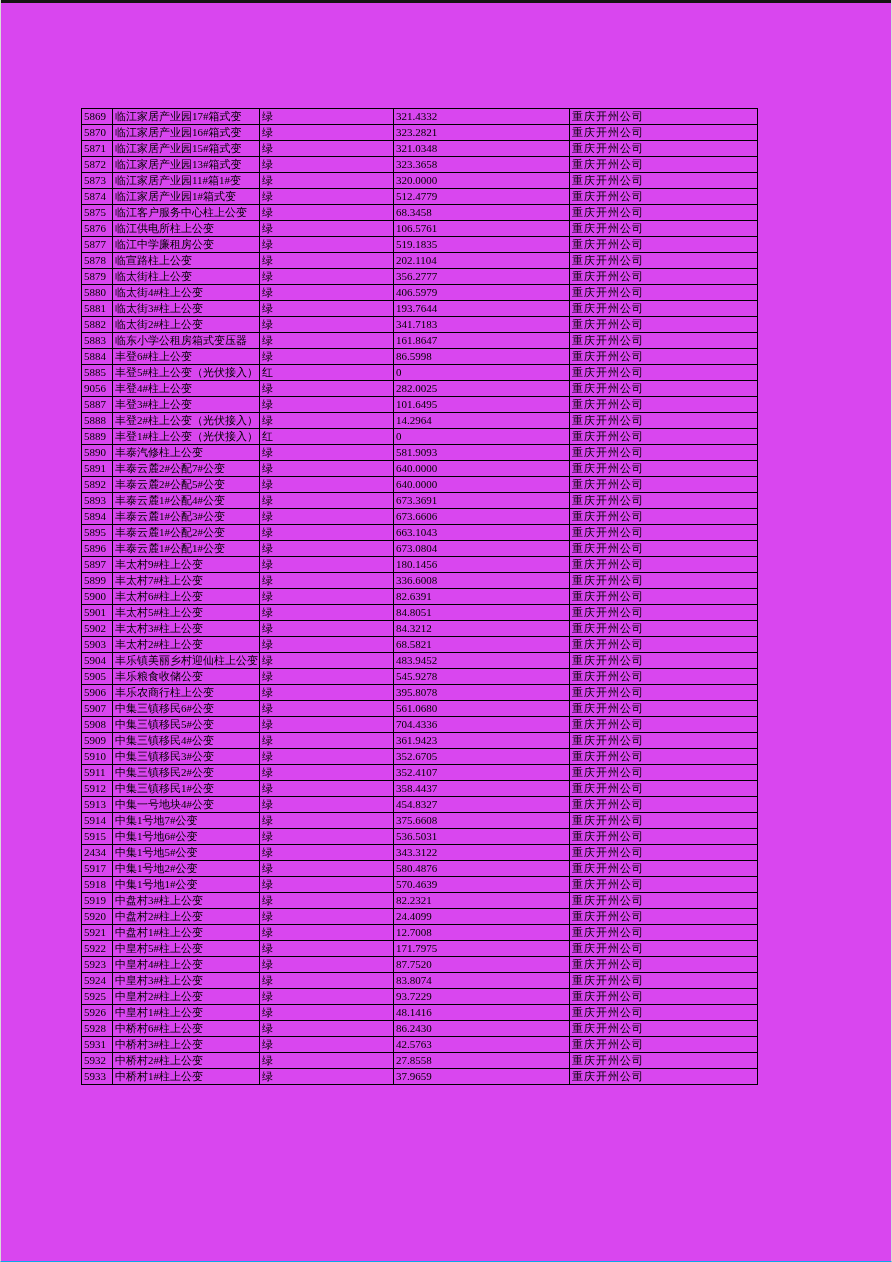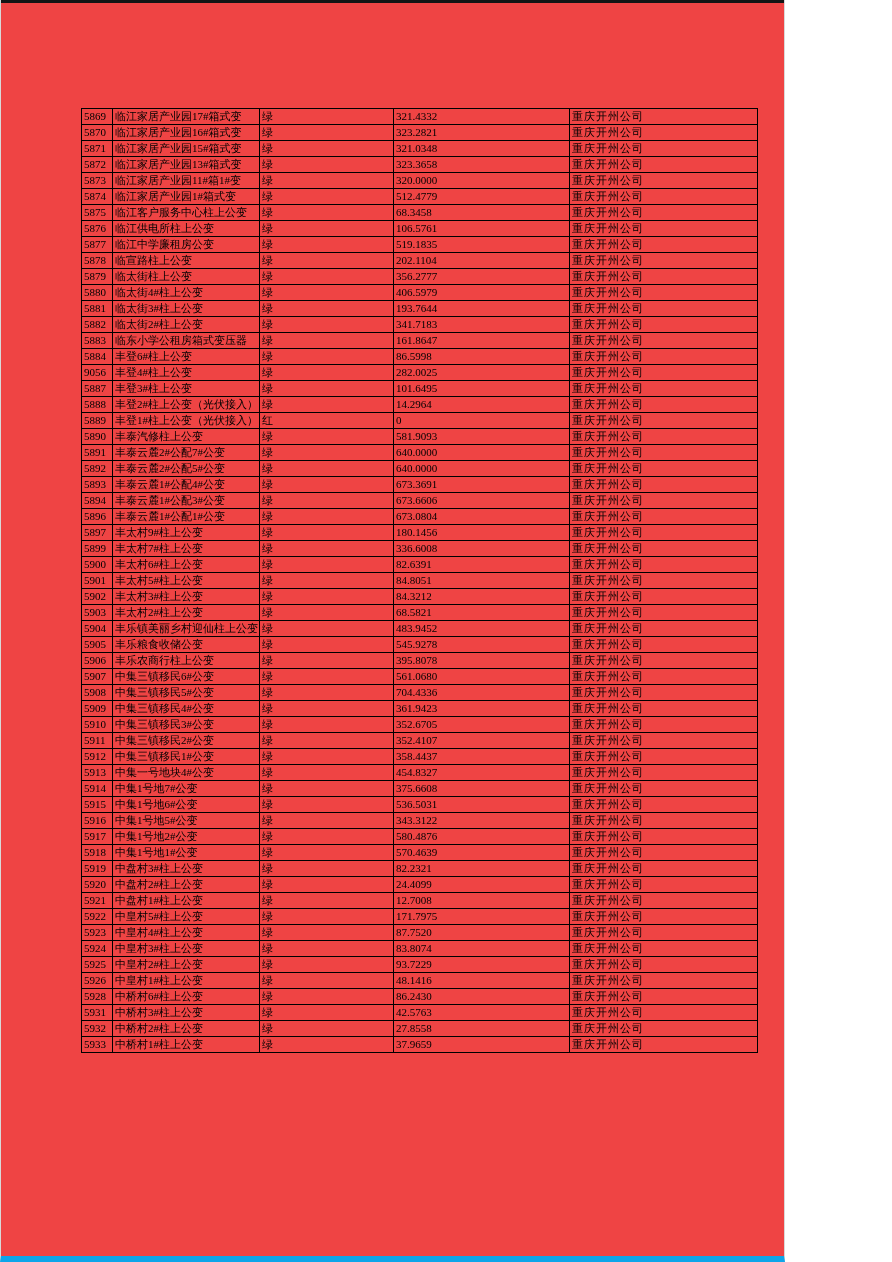--- a/index.html
+++ b/index.html
@@ -1,23 +1,23 @@
 <!DOCTYPE html>
 <html><head>
 <meta charset="utf-8">
 <style>
   html,body{margin:0;padding:0;background:#ffffff;}
   .page{
     position:relative;
-    width:785px;height:1262px;
-    background:#ef4444;
+    width:892px;height:1262px;
+    background:#d946ef;
     box-sizing:border-box;
     border-left:1px solid #d9d9d9;
     border-right:1px solid #d9d9d9;
-    border-bottom:6px solid #0ea5e9;
+    border-bottom:1px solid #0ea5e9;
     overflow:hidden;
     font-family:"Liberation Serif","DejaVu Serif",serif;
   }
   .top-edge{
     position:absolute;top:0;left:0;
     width:100%;height:3px;
     background:#141414;
   }
   table.grid{
     position:absolute;
@@ -162,20 +162,27 @@
           <td class="col-company">重庆开州公司</td>
         </tr>
         <tr>
           <td class="col-id">5884</td>
           <td class="col-name">丰登6#柱上公变</td>
           <td class="col-status">绿</td>
           <td class="col-value">86.5998</td>
           <td class="col-company">重庆开州公司</td>
         </tr>
         <tr>
+          <td class="col-id">5885</td>
+          <td class="col-name">丰登5#柱上公变（光伏接入）</td>
+          <td class="col-status">红</td>
+          <td class="col-value">0</td>
+          <td class="col-company">重庆开州公司</td>
+        </tr>
+        <tr>
           <td class="col-id">9056</td>
           <td class="col-name">丰登4#柱上公变</td>
           <td class="col-status">绿</td>
           <td class="col-value">282.0025</td>
           <td class="col-company">重庆开州公司</td>
         </tr>
         <tr>
           <td class="col-id">5887</td>
           <td class="col-name">丰登3#柱上公变</td>
           <td class="col-status">绿</td>
@@ -225,20 +232,27 @@
           <td class="col-company">重庆开州公司</td>
         </tr>
         <tr>
           <td class="col-id">5894</td>
           <td class="col-name">丰泰云麓1#公配3#公变</td>
           <td class="col-status">绿</td>
           <td class="col-value">673.6606</td>
           <td class="col-company">重庆开州公司</td>
         </tr>
         <tr>
+          <td class="col-id">5895</td>
+          <td class="col-name">丰泰云麓1#公配2#公变</td>
+          <td class="col-status">绿</td>
+          <td class="col-value">663.1043</td>
+          <td class="col-company">重庆开州公司</td>
+        </tr>
+        <tr>
           <td class="col-id">5896</td>
           <td class="col-name">丰泰云麓1#公配1#公变</td>
           <td class="col-status">绿</td>
           <td class="col-value">673.0804</td>
           <td class="col-company">重庆开州公司</td>
         </tr>
         <tr>
           <td class="col-id">5897</td>
           <td class="col-name">丰太村9#柱上公变</td>
           <td class="col-status">绿</td>
@@ -358,21 +372,21 @@
           <td class="col-company">重庆开州公司</td>
         </tr>
         <tr>
           <td class="col-id">5915</td>
           <td class="col-name">中集1号地6#公变</td>
           <td class="col-status">绿</td>
           <td class="col-value">536.5031</td>
           <td class="col-company">重庆开州公司</td>
         </tr>
         <tr>
-          <td class="col-id">5916</td>
+          <td class="col-id">2434</td>
           <td class="col-name">中集1号地5#公变</td>
           <td class="col-status">绿</td>
           <td class="col-value">343.3122</td>
           <td class="col-company">重庆开州公司</td>
         </tr>
         <tr>
           <td class="col-id">5917</td>
           <td class="col-name">中集1号地2#公变</td>
           <td class="col-status">绿</td>
           <td class="col-value">580.4876</td>

